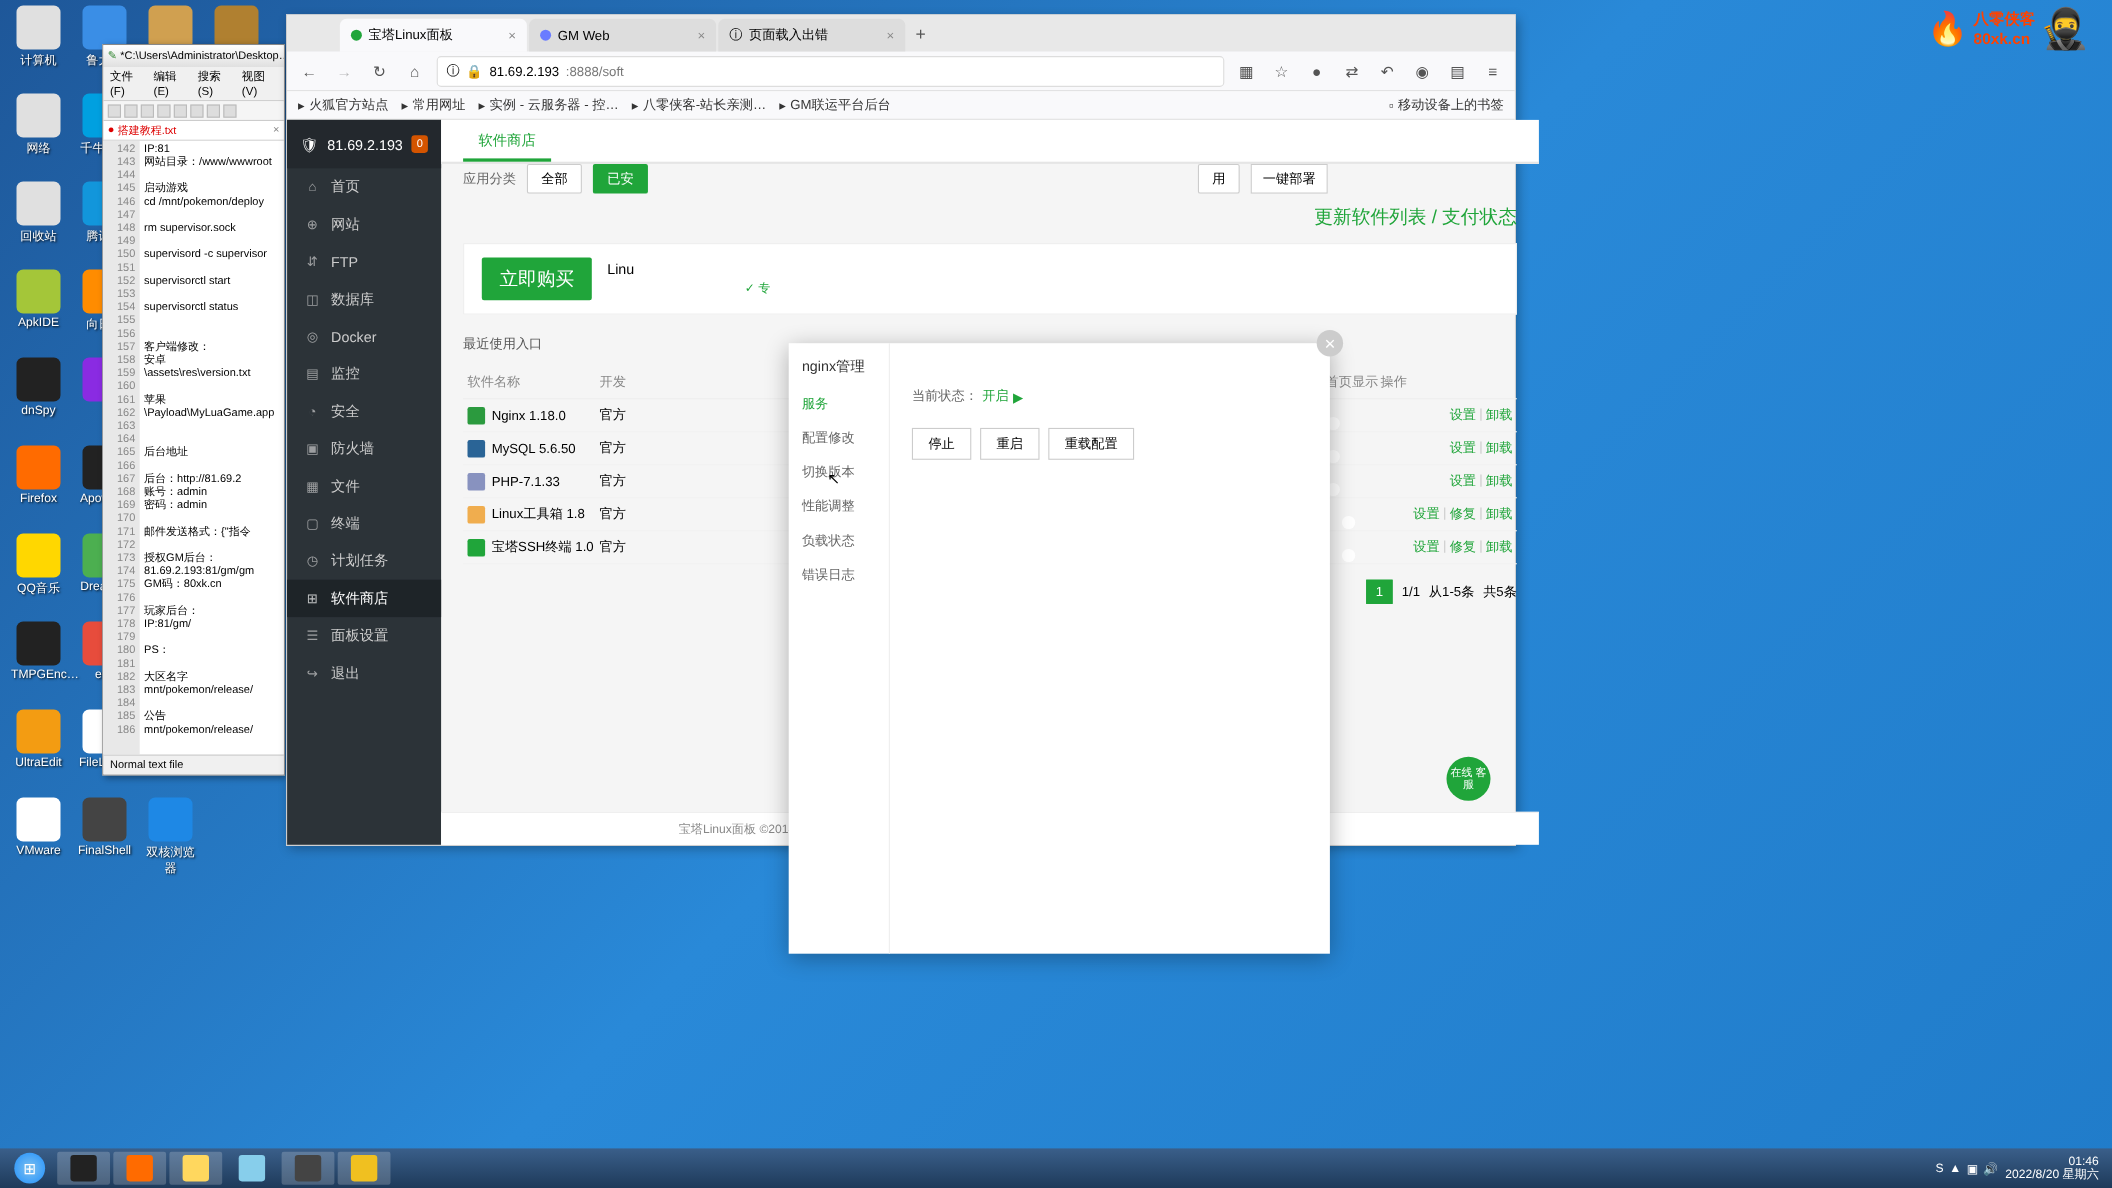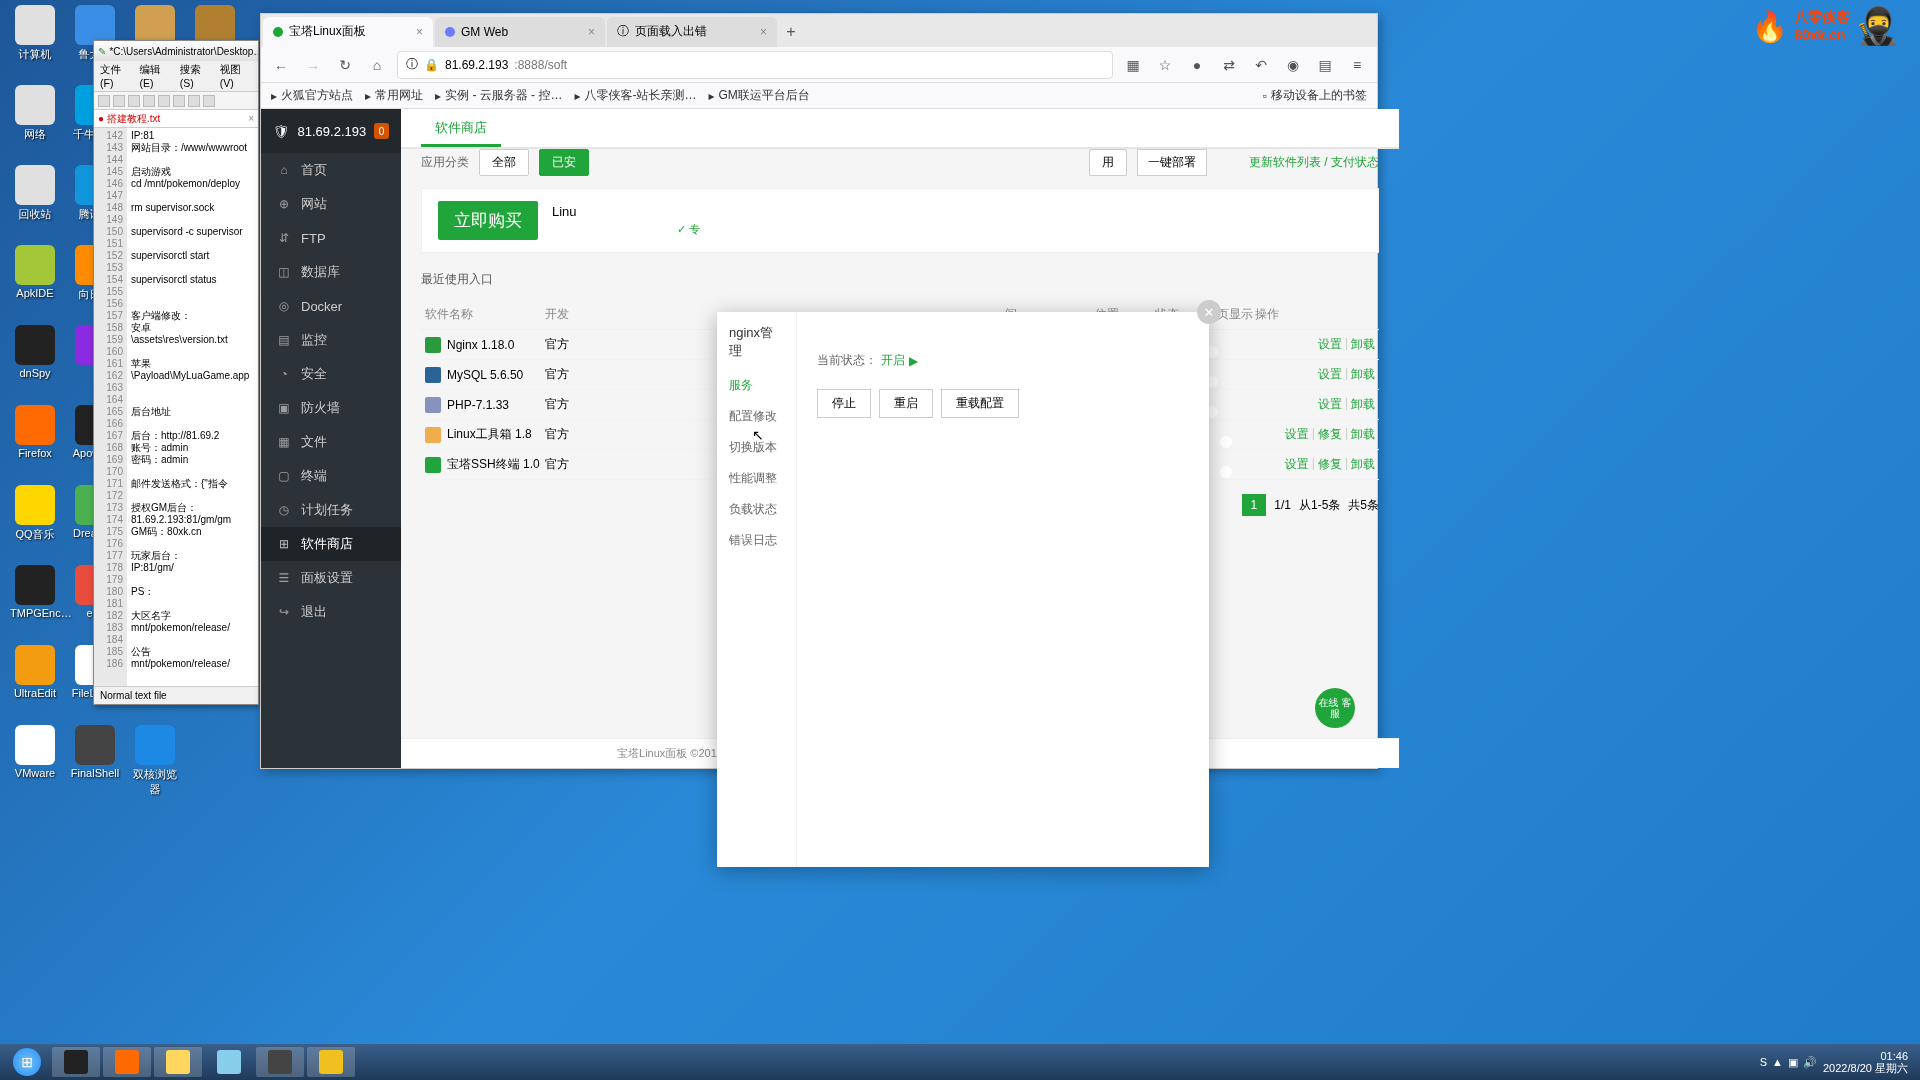--- a/index.html
+++ b/index.html
@@ -25,21 +25,21 @@
 .notepad-tab .x { margin-left: auto; color: #888; cursor: pointer; }
 .notepad-body { flex: 1; background: #fff; font-family: monospace; font-size: 10px; display: flex; overflow: hidden; }
 .gutter { width: 33px; background: #e8e8e8; color: #888; text-align: right; padding: 2px 4px 2px 2px; line-height: 12px; }
 .filecontent { flex: 1; padding: 2px 4px; line-height: 12px; white-space: pre; color: #000; overflow: hidden; }
 .notepad-status { height: 18px; background: #f0f0f0; border-top: 1px solid #ccc; font-size: 10px; padding: 2px 6px; display: flex; align-items: center; }
 
 
 .firefox { position: absolute; left: 260px; top: 13px; width: 1118px; height: 756px; background: #f9f9fb; border: 1px solid #ccc; box-shadow: 3px 3px 10px rgba(0,0,0,.3); display: flex; flex-direction: column; }
 .tabstrip { height: 33px; display: flex; align-items: center; padding: 2px 2px 0; background: #e8e8e8; }
 .ftab { height: 30px; width: 170px; display: flex; align-items: center; padding: 0 10px; gap: 6px; font-size: 12px; border-radius: 6px 6px 0 0; margin-right: 2px; cursor: pointer; }
-.ftab.active { background: #f9f9fb; }
+.ftab.active { background: #f9f9fb; margin-left: 46px; }
 .ftab:not(.active) { background: #ddd; }
 .ftab .dot { width: 10px; height: 10px; border-radius: 50%; }
 .ftab .x { margin-left: auto; color: #888; }
 .newtab { width: 24px; height: 24px; display: flex; align-items: center; justify-content: center; font-size: 16px; color: #555; cursor: pointer; }
 .addrbar { height: 36px; display: flex; align-items: center; padding: 0 8px; gap: 8px; background: #f9f9fb; border-bottom: 1px solid #ddd; }
 .navbtn { width: 24px; height: 24px; display: flex; align-items: center; justify-content: center; color: #555; font-size: 14px; cursor: pointer; }
 .urlbox { flex: 1; height: 28px; background: #fff; border: 1px solid #ddd; border-radius: 4px; display: flex; align-items: center; padding: 0 8px; gap: 6px; font-size: 12px; }
 .urlhost { font-weight: 500; }
 .urlpath { color: #777; }
 .addr-right { display: flex; gap: 8px; align-items: center; }
@@ -58,21 +58,21 @@
 .panel-main { flex: 1; display: flex; flex-direction: column; }
 .ptabs { height: 40px; background: #fff; border-bottom: 2px solid #e5e5e5; display: flex; align-items: stretch; padding: 0 20px; }
 .ptab { padding: 10px 14px; font-size: 13px; color: #20a53a; border-bottom: 3px solid #20a53a; cursor: pointer; }
 .psearch { padding: 14px 20px 12px; display: flex; align-items: center; gap: 10px; }
 .plabel { font-size: 12px; color: #666; }
 .searchbox { width: 180px; height: 28px; border: 1px solid #ccc; font-size: 12px; padding: 0 8px; }
 .searchbtn { width: 28px; height: 28px; background: #20a53a; color: #fff; display: flex; align-items: center; justify-content: center; cursor: pointer; }
 .pcats { padding: 0 20px 12px; display: flex; align-items: center; gap: 10px; flex-wrap: wrap; }
 .catbtn { padding: 4px 12px; font-size: 12px; border: 1px solid #ccc; background: #fff; cursor: pointer; border-radius: 2px; }
 .catbtn.active { background: #20a53a; color: #fff; border-color: #20a53a; }
-.cat-right { margin-left: auto; display: flex; gap: 10px; align-items: center; font-size: 12px; }
+.cat-right { margin-left: auto; display: flex; gap: 10px; align-items: center; font-size: 17px; }
 .linkbtn { padding: 4px 10px; border: 1px solid #ccc; background: #fff; font-size: 12px; cursor: pointer; }
 .linkplain { color: #20a53a; cursor: pointer; }
 
 .pbanner { margin: 0 20px 10px; background: #fff; border: 1px solid #eee; padding: 12px 16px; display: flex; align-items: center; gap: 14px; }
 .buybtn { padding: 8px 16px; background: #20a53a; color: #fff; font-size: 17px; cursor: pointer; border-radius: 2px; }
 .bannertxt { font-size: 13px; font-weight: 500; }
 .bsub { font-size: 11px; color: #20a53a; }
 .pchecksub { margin-left: 125px; display: inline-flex; align-items: center; gap: 4px; }
 
 .psection { padding: 8px 20px; font-size: 12px; color: #555; }
@@ -97,21 +97,21 @@
 .pagebox { padding: 3px 8px; border: 1px solid #ddd; }
 .pagebox.active { background: #20a53a; color: #fff; border-color: #20a53a; }
 
 .pfooter { height: 30px; display: flex; align-items: center; justify-content: center; gap: 12px; font-size: 11px; color: #888; border-top: 1px solid #eee; background: #fff; }
 .pfooter a { color: #20a53a; }
 
 
 .modal-backdrop { position: absolute; inset: 99px 0 30px 140px; pointer-events: none; }
 .modal { position: absolute; left: 316px; top: 104px; width: 492px; height: 555px; background: #fff; box-shadow: 0 4px 20px rgba(0,0,0,.3); pointer-events: auto; display: flex; }
 .modal-close { position: absolute; right: -12px; top: -12px; width: 24px; height: 24px; background: #ccc; color: #fff; border-radius: 50%; display: flex; align-items: center; justify-content: center; font-size: 13px; cursor: pointer; }
-.modal-side { width: 80px; border-right: 1px solid #eee; padding: 12px 0; }
+.modal-side { width: 92px; border-right: 1px solid #eee; padding: 12px 0; }
 .modal-title { font-size: 13px; padding: 0 12px 10px; color: #333; }
 .mtab { padding: 7px 12px; font-size: 12px; color: #666; cursor: pointer; }
 .mtab.active { color: #20a53a; }
 .modal-body { flex: 1; padding: 40px 20px; }
 .mstatus { font-size: 12px; color: #666; display: flex; align-items: center; gap: 4px; }
 .stat-on { color: #20a53a; }
 .mactions { margin-top: 20px; display: flex; gap: 8px; }
 .mbtn { padding: 5px 14px; border: 1px solid #ccc; background: #fff; font-size: 12px; cursor: pointer; }
 
 .cursor-fake { position: absolute; font-size: 14px; color: #000; pointer-events: none; }

